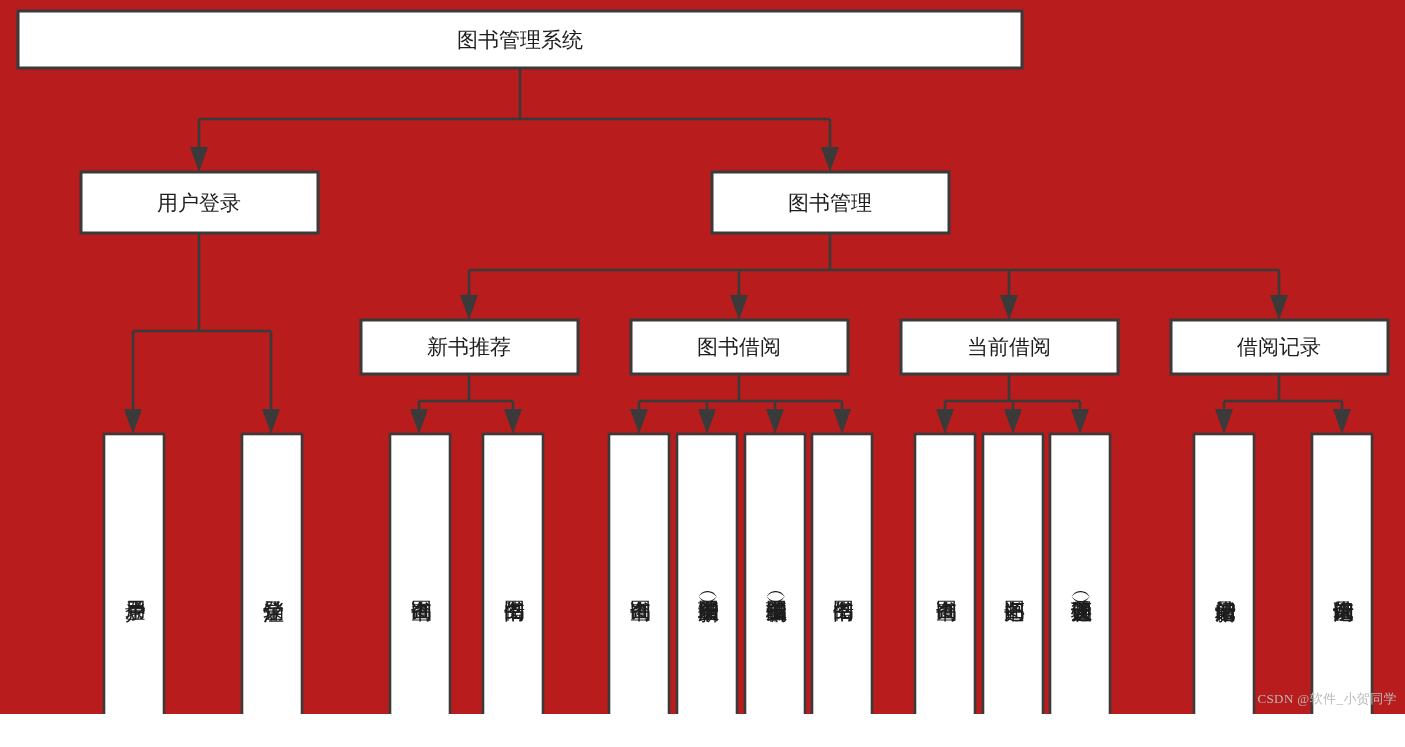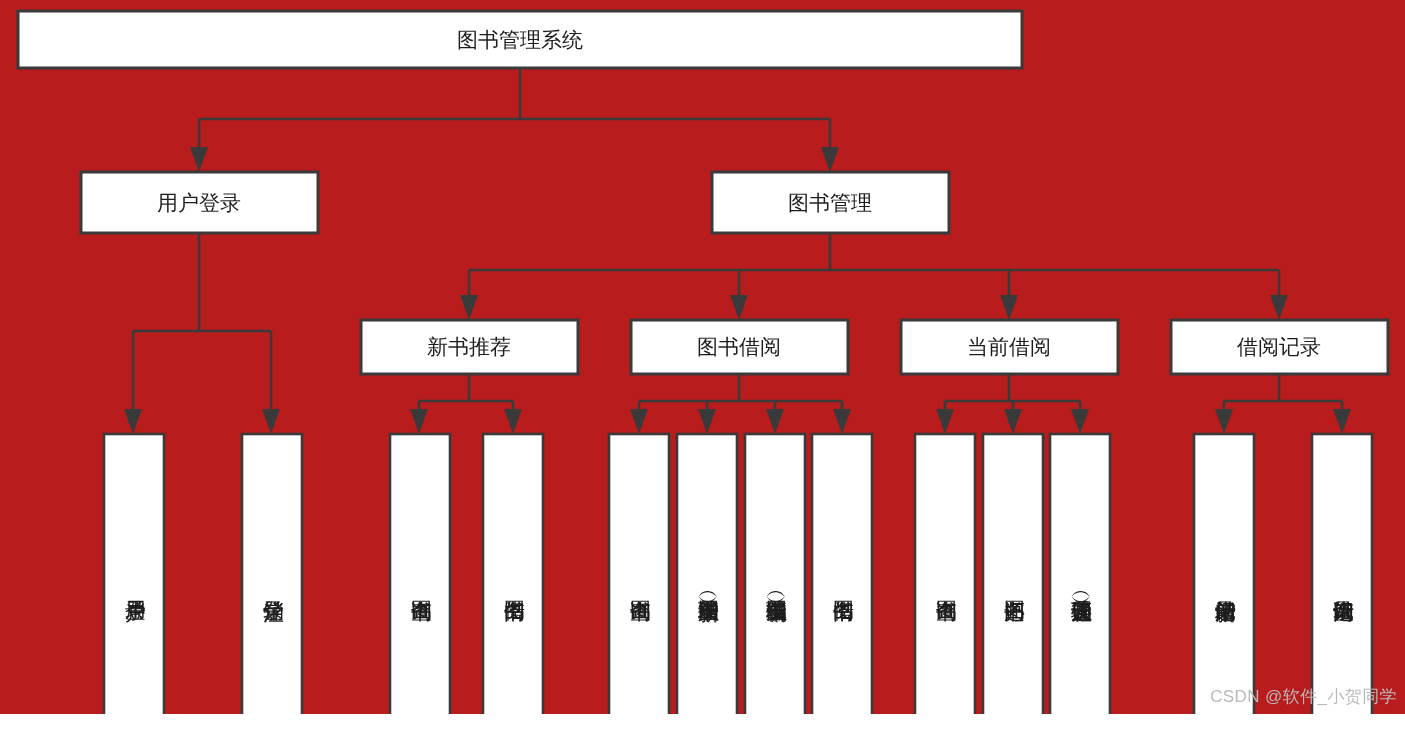--- a/index.html
+++ b/index.html
@@ -56,22 +56,22 @@
     fill: #1d1d1d;
     text-anchor: middle;
     dominant-baseline: middle;
     writing-mode: vertical-rl;
     glyph-orientation-vertical: 0;
   }
   .watermark-text {
     position: absolute;
     right: 8px;
     bottom: 6px;
-    font-family: Liberation Sans, sans-serif;
-    font-size: 17px;
+    font-family: Liberation Serif, serif;
+    font-size: 13px;
     color: #b9b9b9;
     letter-spacing: 0.4px;
     white-space: nowrap;
     user-select: none;
   }
 </style>
 </head>
 <body>
 
 <div id="diagram-root">

